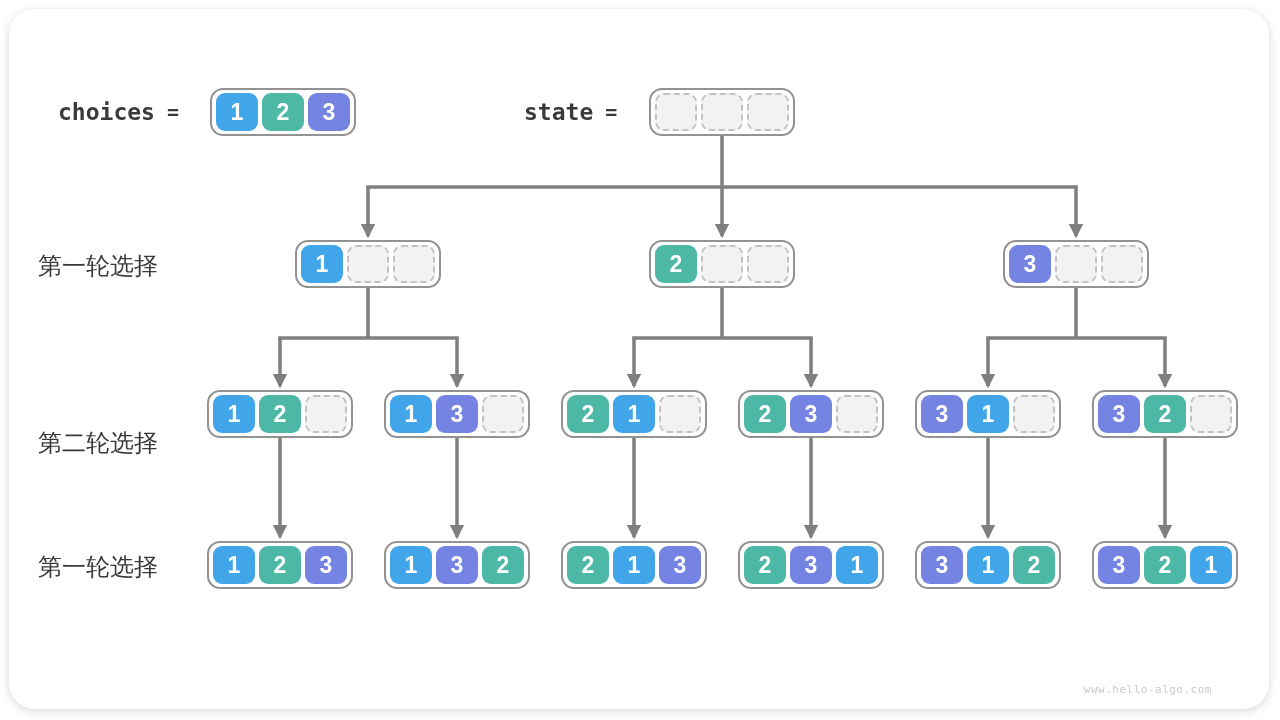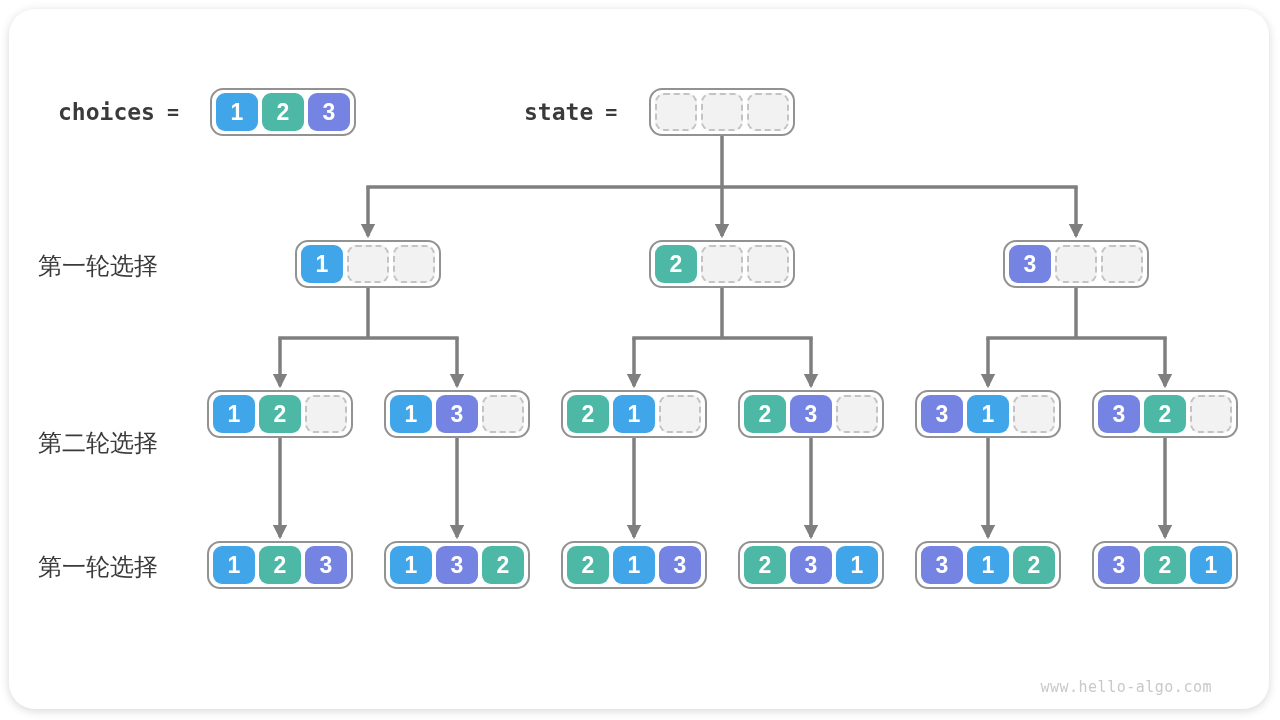--- a/index.html
+++ b/index.html
@@ -17,21 +17,21 @@
         border:2px solid #929292;border-radius:13px;padding:3px 4px;display:flex;gap:4px;align-items:center;}
   .cell{box-sizing:border-box;width:42px;height:38px;border-radius:9px;display:flex;align-items:center;
         justify-content:center;color:#ffffff;font-size:23px;font-weight:bold;
         font-family:"Liberation Sans", sans-serif;}
   .cell.empty{background:#f2f2f2;border:2px dashed #c3c3c3;}
 
   .row-label{position:absolute;left:38px;font-size:24px;color:#3a3a3a;white-space:nowrap;
              font-family:"Liberation Sans", sans-serif;}
 
   .watermark{position:absolute;right:68px;bottom:24px;font-family:"DejaVu Sans Mono", monospace;
-             font-size:15px;color:#c9c9c9;letter-spacing:0.5px;}
+             font-size:11px;color:#c9c9c9;letter-spacing:0.5px;}
 </style>
 </head>
 <body>
 
 <div class="card"></div>
 
 <div class="stage">
   <svg id="arrows" viewBox="0 0 1280 720">
       <defs>
         <marker id="ah" viewBox="0 0 10 10" refX="8.5" refY="5" markerWidth="4.2" markerHeight="4.2" orient="auto-start-reverse">

